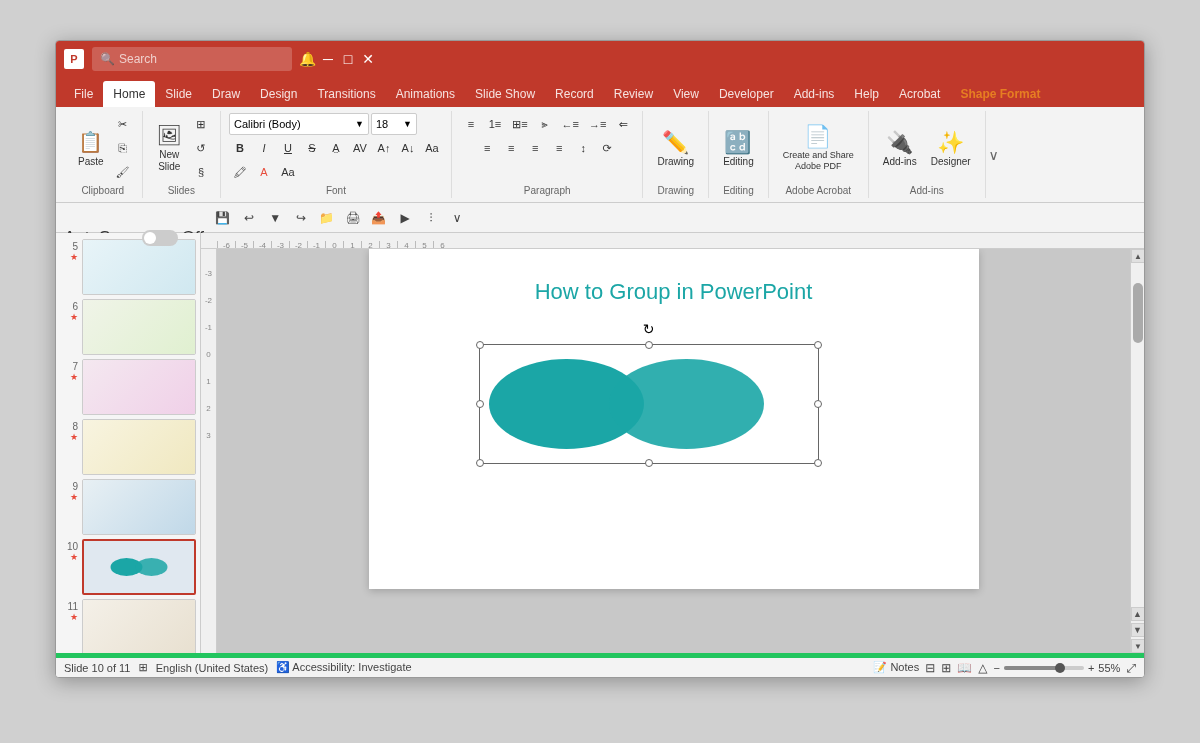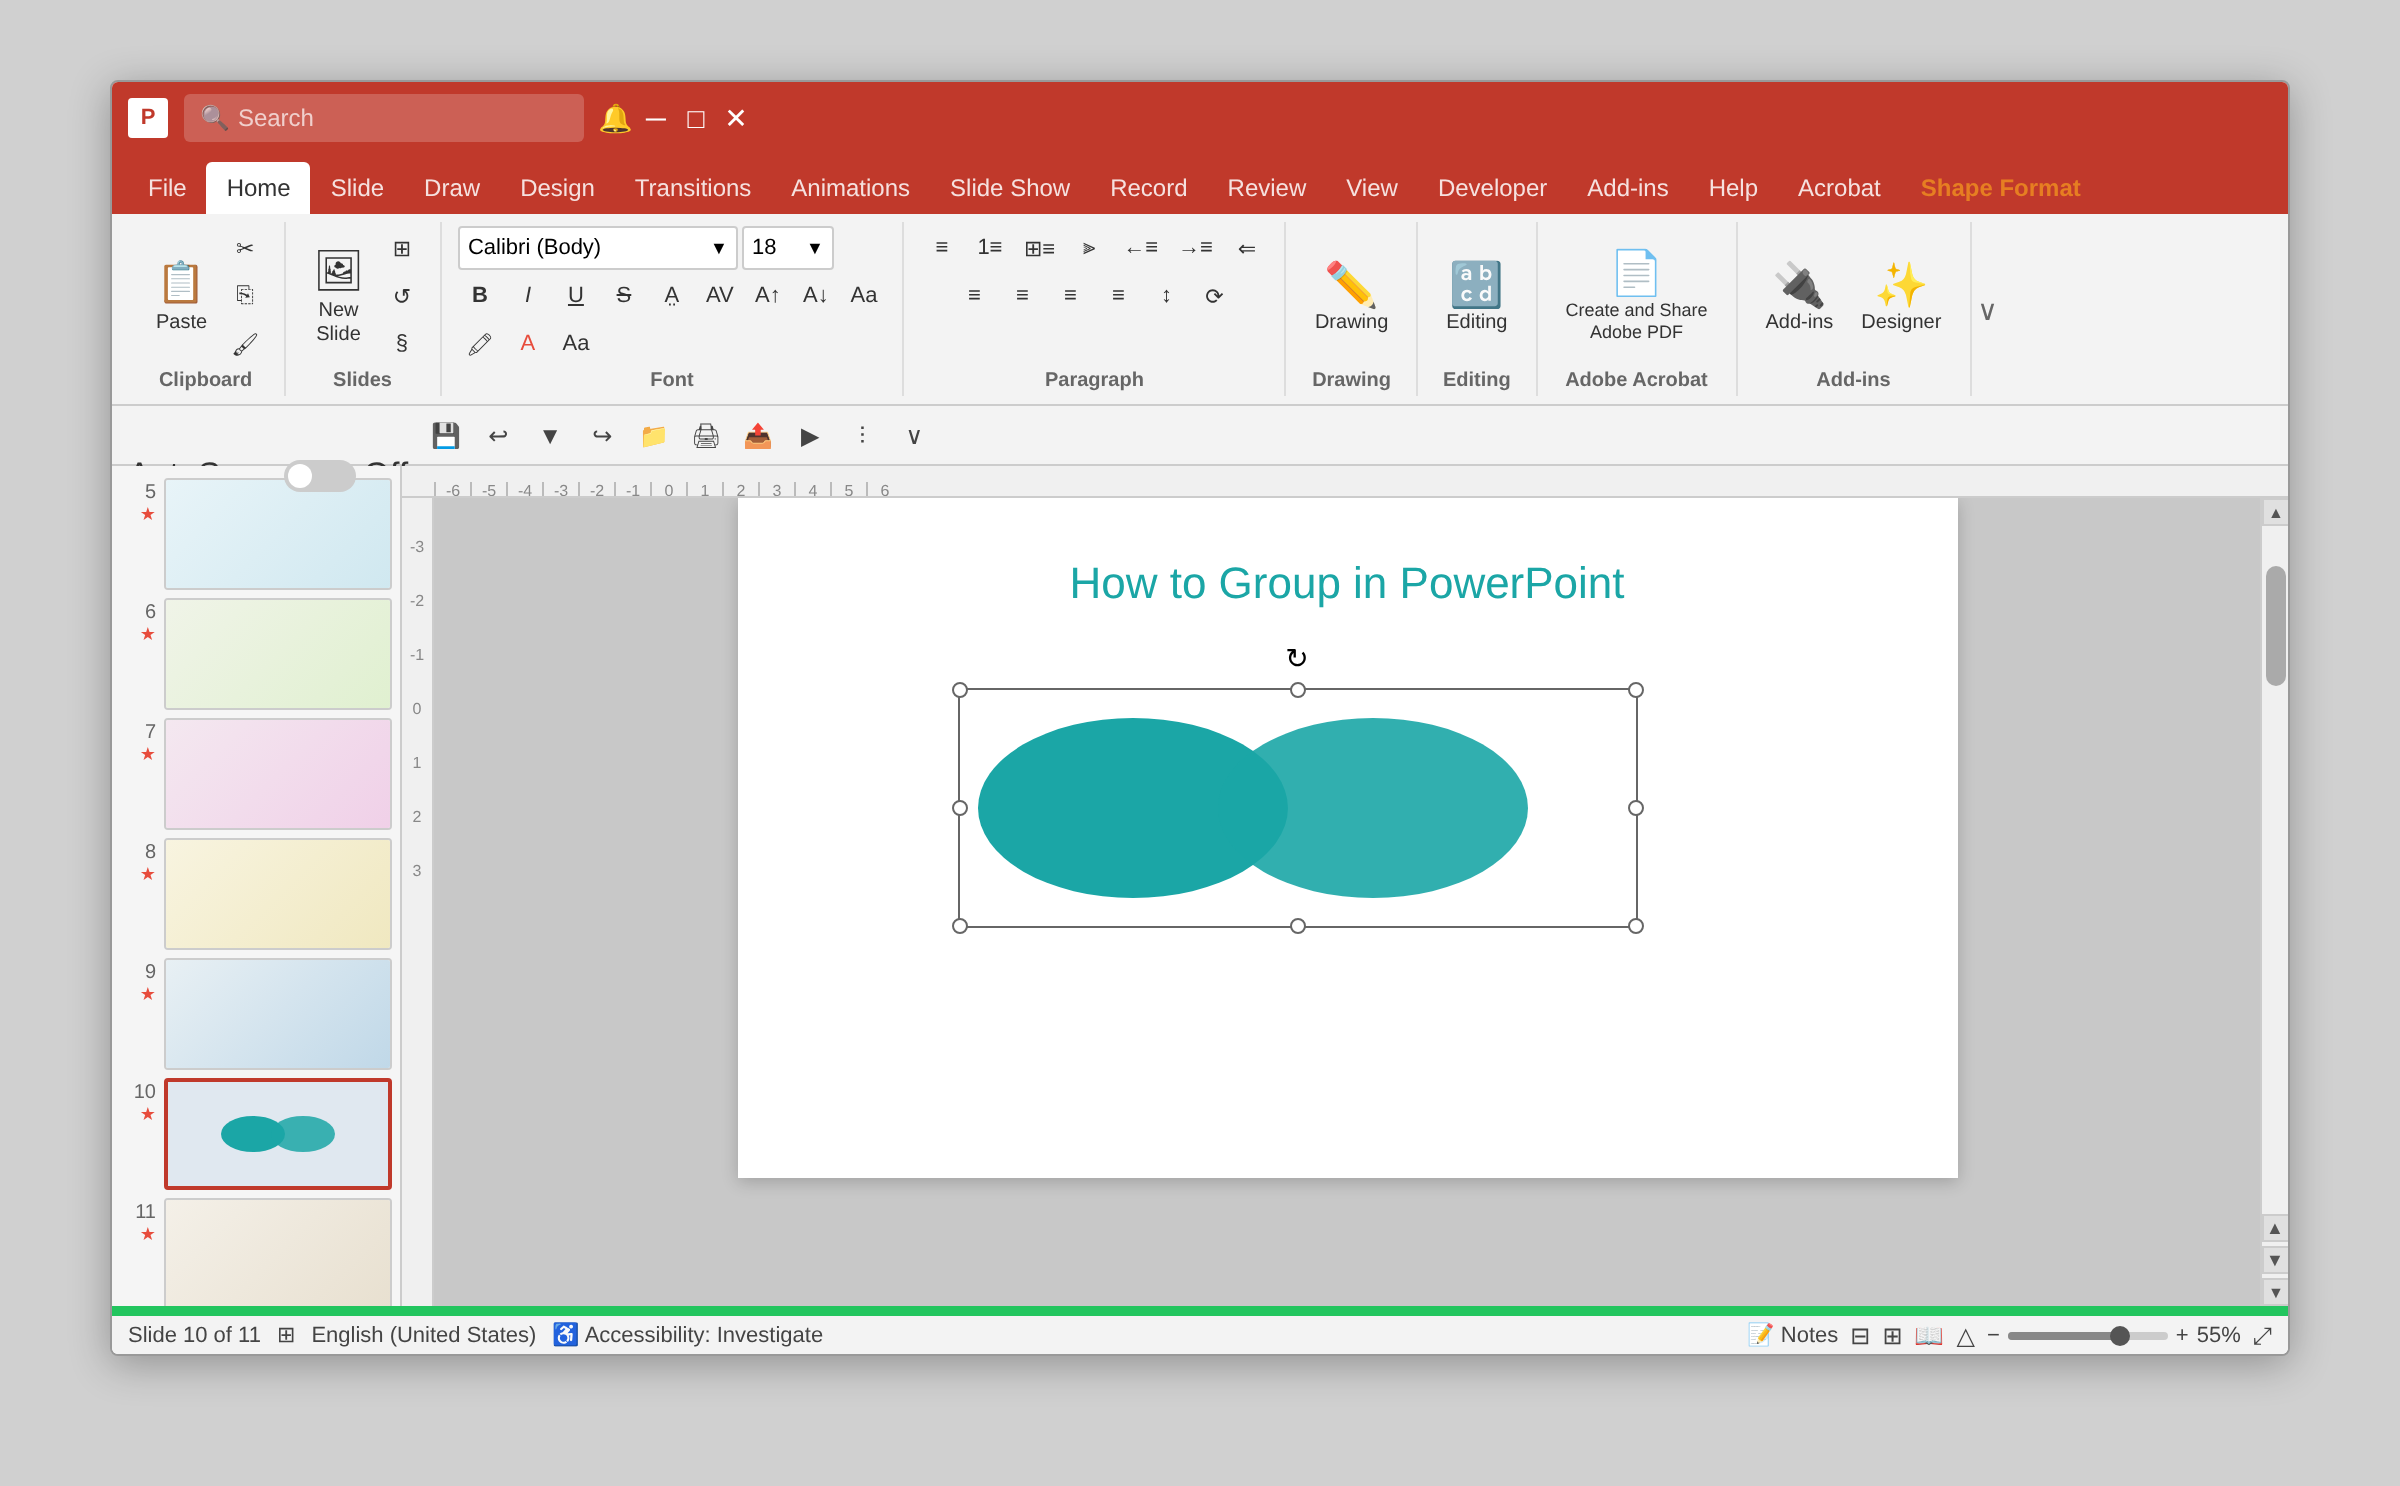--- a/index.html
+++ b/index.html
@@ -101,21 +101,20 @@
       padding: 2px 8px;
       min-width: fit-content;
     }
     .ribbon-group:last-child { border-right: none; }
     .ribbon-group-content { display: flex; align-items: center; gap: 2px; flex: 1; }
     .ribbon-group-label {
       font-size: 10px;
       color: #666;
       margin-top: 2px;
       text-align: left;
-      font-weight: bold;
     }
     
     .ribbon-btn {
       display: flex; flex-direction: column; align-items: center; justify-content: center;
       padding: 4px 6px;
       border-radius: 3px;
       cursor: pointer;
       font-size: 10px;
       color: #333;
       min-width: 36px;

